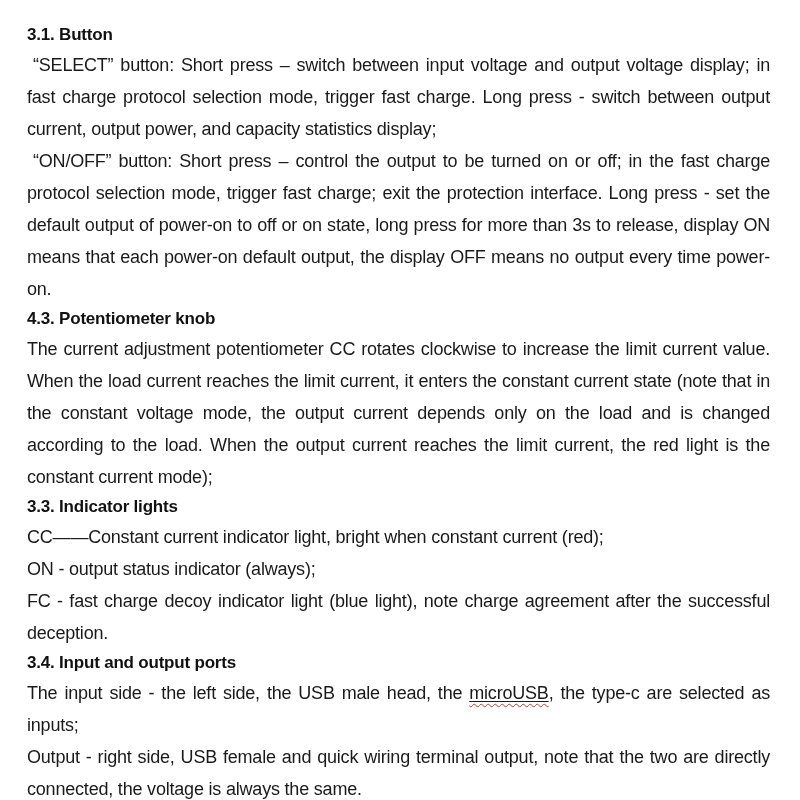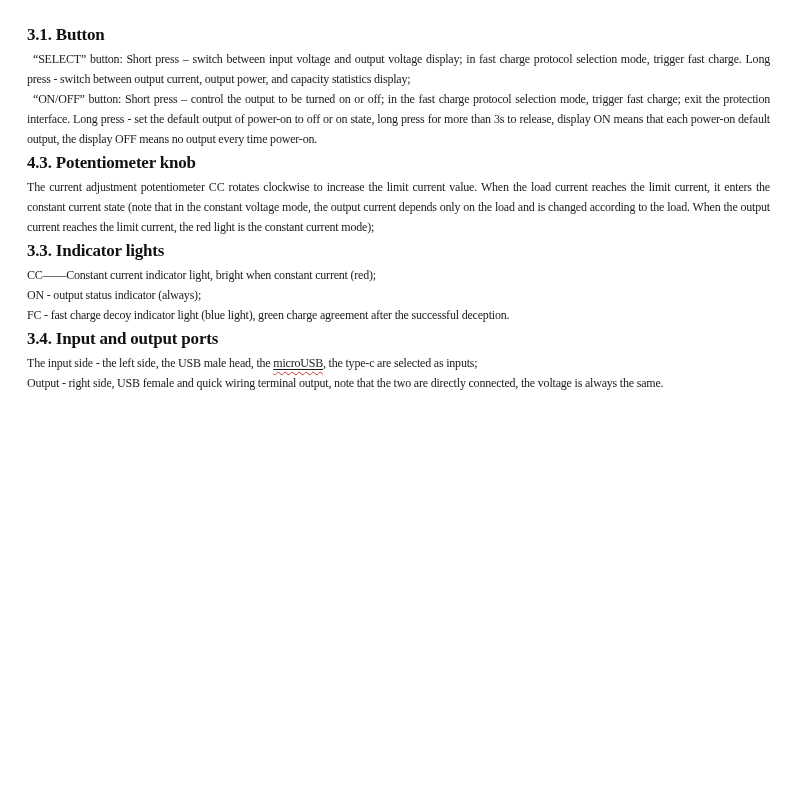--- a/index.html
+++ b/index.html
@@ -8,37 +8,37 @@
     background: #ffffff;
   }
   .page {
     position: relative;
     width: 800px;
     height: 800px;
     background: #ffffff;
     box-sizing: border-box;
     padding: 21px 30px 0 27px;
     overflow: hidden;
-    font-family: Liberation Serif, serif;
+    font-family: Liberation Sans, sans-serif;
     color: #1a1a1a;
   }
   .heading {
     margin: 0;
     font-size: 17px;
     font-weight: 700;
     line-height: 28px;
     letter-spacing: -0.2px;
     text-align: left;
     color: #111111;
   }
   .para {
     margin: 0;
-    font-size: 12px;
+    font-size: 18px;
     font-weight: 400;
-    line-height: 20px;
+    line-height: 32px;
     letter-spacing: -0.2px;
     text-align: justify;
   }
   .para.indent-quote {
     text-indent: 6px;
   }
   .wavy-wrap {
     text-decoration: underline wavy #c0392b 1px;
     text-underline-offset: 4px;
   }
@@ -55,19 +55,19 @@
   <h2 class="heading">3.1. Button</h2>
   <p class="para indent-quote">“SELECT” button: Short press – switch between input voltage and output voltage display; in fast charge protocol selection mode, trigger fast charge. Long press - switch between output current, output power, and capacity statistics display;</p>
   <p class="para indent-quote">“ON/OFF” button: Short press – control the output to be turned on or off; in the fast charge protocol selection mode, trigger fast charge; exit the protection interface. Long press - set the default output of power-on to off or on state, long press for more than 3s to release, display ON means that each power-on default output, the display OFF means no output every time power-on.</p>
 
   <h2 class="heading">4.3. Potentiometer knob</h2>
   <p class="para">The current adjustment potentiometer CC rotates clockwise to increase the limit current value. When the load current reaches the limit current, it enters the constant current state (note that in the constant voltage mode, the output current depends only on the load and is changed according to the load. When the output current reaches the limit current, the red light is the constant current mode);</p>
 
   <h2 class="heading">3.3. Indicator lights</h2>
   <p class="para">CC——Constant current indicator light, bright when constant current (red);</p>
   <p class="para">ON - output status indicator (always);</p>
-  <p class="para">FC - fast charge decoy indicator light (blue light), green charge agreement after the successful deception.</p>
+  <p class="para">FC - fast charge decoy indicator light (blue light), note charge agreement after the successful deception.</p>
 
   <h2 class="heading">3.4. Input and output ports</h2>
   <p class="para"><span>The input side - the left side, the USB male head, the </span><span class="wavy-wrap"><span class="solid-underline">microUSB</span></span><span>, the type-c are selected as inputs;</span></p>
   <p class="para">Output - right side, USB female and quick wiring terminal output, note that the two are directly connected, the voltage is always the same.</p>
 
 </div>
 
 </body></html>

